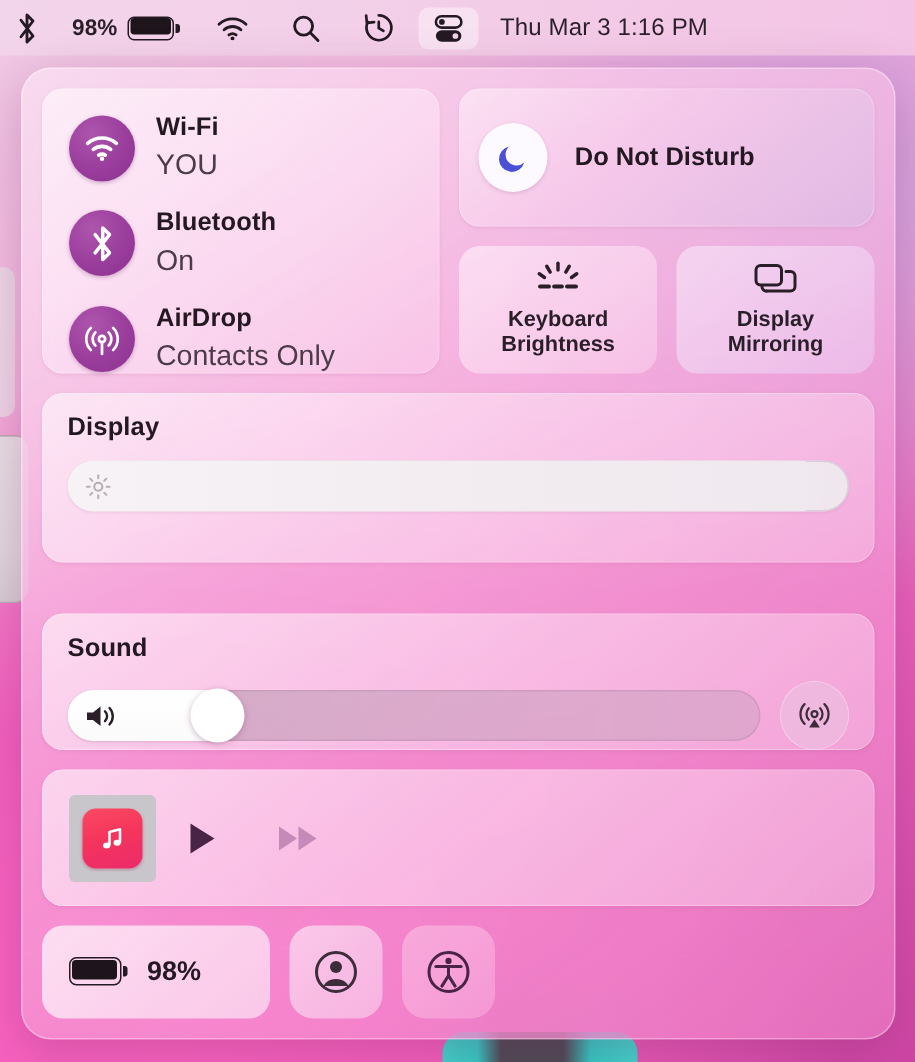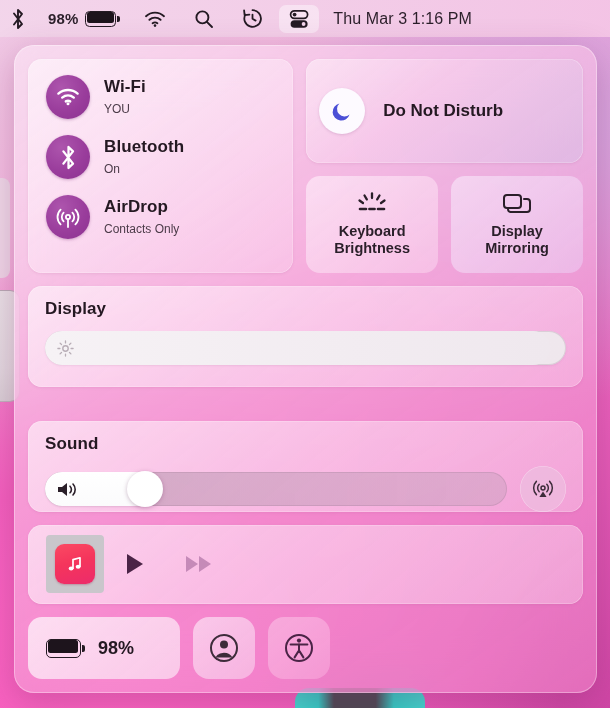--- a/index.html
+++ b/index.html
@@ -86,32 +86,32 @@
     overflow:hidden;
   }
 
   .tile{
     border-radius:14px;
     background: linear-gradient(140deg, rgba(255,250,253,.62) 0%, rgba(255,238,250,.50) 45%, rgba(252,215,240,.42) 100%);
     box-shadow: inset 0 0 0 .5px rgba(255,255,255,.42), 0 1px 3px rgba(150,70,125,.12);
   }
 
   
-  #row1{ display:flex; gap:13px; height:214px; }
+  #row1{ display:flex; gap:13px; height:190px; }
   #connectivity{ width:272px; padding:16px 0 0 0; display:flex; flex-direction:column; justify-content:flex-start; gap:16px;}
   .conn-row{ display:flex; align-items:center; gap:14px; padding-left:18px; }
   .conn-icon{
     width:44px; height:44px; border-radius:50%;
     background: radial-gradient(circle at 35% 28%, #ad55ad 0%, #9a3d9c 55%, #8c3290 100%);
     display:flex; align-items:center; justify-content:center; flex:0 0 auto;
     box-shadow:0 1px 3px rgba(110,30,105,.32);
   }
   .conn-text{ display:flex; flex-direction:column; line-height:1.18; }
   .conn-title{ font-size:17px; font-weight:700; color:#241922; letter-spacing:.1px;}
-  .conn-sub{ font-size:12px; font-weight:400; color:#4c3c49; margin-top:5px;}
+  .conn-sub{ font-size:19px; font-weight:400; color:#4c3c49; margin-top:5px;}
 
   #right-col{ display:flex; flex-direction:column; gap:13px; width:284px; }
   #dnd{
     height:104px; display:flex; align-items:center; gap:18px; padding-left:13px;
     background: linear-gradient(140deg, rgba(255,246,252,.55) 0%, rgba(250,214,240,.48) 40%, rgba(214,196,232,.48) 100%);
   }
   #dnd-circle{
     width:46px; height:46px; border-radius:50%; background:#fdfaff;
     display:flex; align-items:center; justify-content:center; flex:0 0 auto;
     box-shadow:0 1px 3px rgba(120,60,110,.2);

